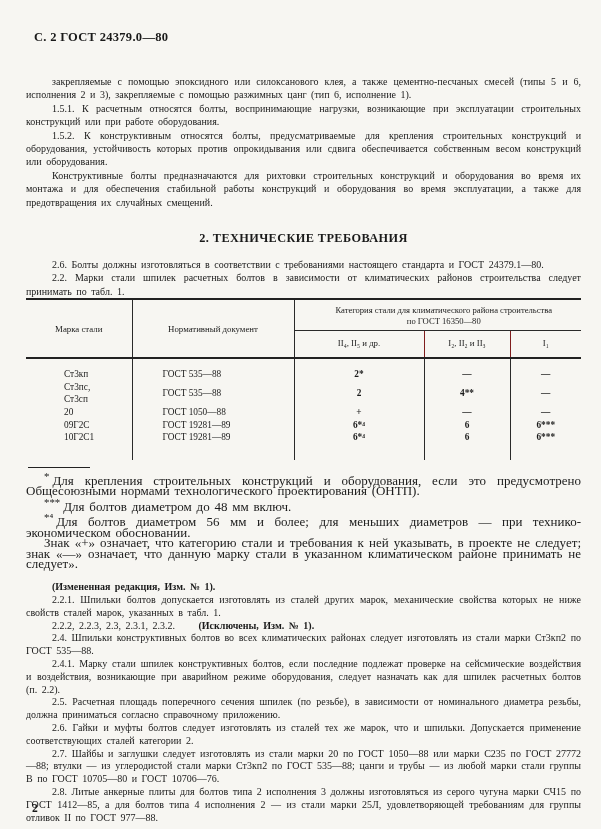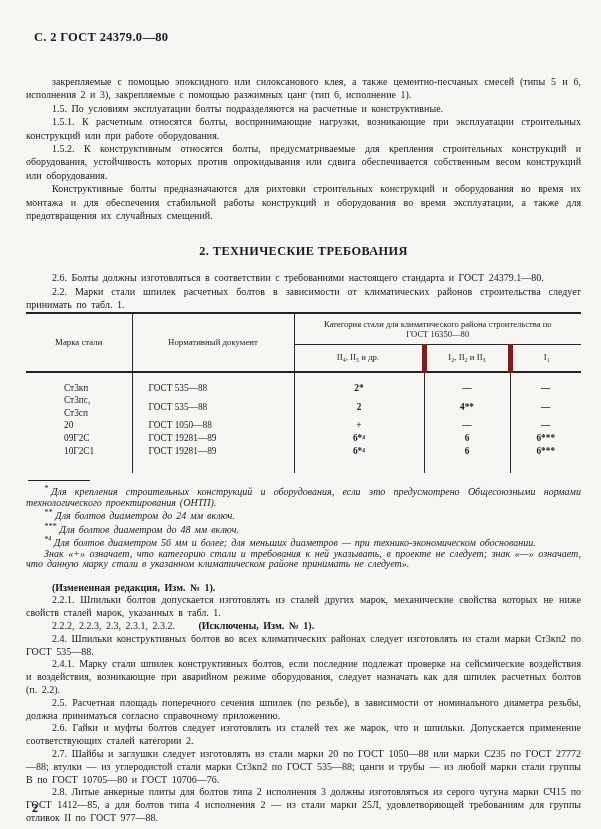--- a/index.html
+++ b/index.html
@@ -16,45 +16,44 @@
   p.boldnote{font-weight:bold;}
   p.body b{font-weight:bold;padding-left:19px;}
   h2.section{font-size:12.3px;font-weight:bold;text-align:center;letter-spacing:.4px;margin:22px 0 12px 0;}
   .table-label{font-size:9.3px;letter-spacing:2.2px;text-align:right;margin:8px 4px 3px 0;}
   table{width:555px;border-collapse:collapse;border-top:2.5px solid #222;table-layout:fixed;}
   col.c1{width:106px}col.c2{width:162px}col.c3{width:130px}col.c4{width:86px}col.c5{width:71px}
   th,td{font-weight:normal;padding:0;}
   .th-marka,.th-doc{border-right:1px solid #2a2a2a;border-bottom:2px solid #222;
     font-size:8.8px;text-align:center;vertical-align:middle;}
   .th-cat{border-bottom:1px solid #2a2a2a;font-size:8.6px;line-height:10.5px;
-    text-align:center;padding:5px 26px 4px 26px;}
-  .th-sub{border-right:5px solid #7f1d1d;border-bottom:2px solid #222;
+    text-align:center;padding:5px 26px 4px 38px;}
+  .th-sub{border-right:1px solid #7f1d1d;border-bottom:2px solid #222;
     font-size:8.8px;text-align:center;vertical-align:middle;padding:7px 2px 9px 2px;}
   .last{border-right:none !important;}
   td{font-size:9.3px;line-height:12.6px;border-right:1px solid #2a2a2a;vertical-align:middle;}
   tbody tr:first-child td{padding-top:9px;}
   tbody tr:last-child td{padding-bottom:16px;}
   .td-marka{text-align:left;padding-left:38px;white-space:pre-line;}
-  .td-doc{text-align:left;padding-left:16px;}
+  .td-doc{text-align:left;padding-left:30px;}
   .td-val{text-align:center;font-weight:bold;}
   .fn-sep{width:62px;border-top:1.5px solid #222;margin:7px 0 3px 2px;}
-  p.fn{font-size:10px;line-height:10.3px;margin:0;text-align:justify;text-indent:18px;word-spacing:1.5px;font-style:italic;}
+  p.fn{font-size:13px;line-height:10.3px;margin:0;text-align:justify;text-indent:18px;word-spacing:1.5px;}
   .fn-marker{margin-right:3px;}
   .gap-after-fn{height:12px;}
   .page-num{position:absolute;left:32px;top:802px;font-size:11.5px;font-weight:bold;}
 </style>
 </head>
 <body>
 
 <div class="page">
 
   <div class="doc-header">С. 2 ГОСТ 24379.0—80</div>
 
   <p class="body">закрепляемые с помощью эпоксидного или силоксанового клея, а также цементно-песчаных смесей (типы 5 и 6, исполнения 2 и 3), закрепляемые с помощью разжимных цанг (тип 6, исполнение 1).</p>
-  <p class="body">1.5. По условиям эксплуатации болты подразделяются на расчетные и конструктивные.</p>
   <p class="body">1.5.1. К расчетным относятся болты, воспринимающие нагрузки, возникающие при эксплуатации строительных конструкций или при работе оборудования.</p>
   <p class="body">1.5.2. К конструктивным относятся болты, предусматриваемые для крепления строительных конструкций и оборудования, устойчивость которых против опрокидывания или сдвига обеспечивается собственным весом конструкций или оборудования.</p>
   <p class="body">Конструктивные болты предназначаются для рихтовки строительных конструкций и оборудования во время их монтажа и для обеспечения стабильной работы конструкций и оборудования во время эксплуатации, а также для предотвращения их случайных смещений.</p>
 
   <h2 class="section">2. ТЕХНИЧЕСКИЕ ТРЕБОВАНИЯ</h2>
 
   <p class="body">2.6. Болты должны изготовляться в соответствии с требованиями настоящего стандарта и ГОСТ 24379.1—80.</p>
   <p class="body">2.2. Марки стали шпилек расчетных болтов в зависимости от климатических районов строительства следует принимать по табл. 1.</p>
 
 
@@ -114,21 +113,20 @@
         <td class="td-val">6*⁴</td>
         <td class="td-val">6</td>
         <td class="td-val last">6***</td>
       </tr>
     </tbody>
   </table>
 
   <div class="fn-sep"></div>
 
   <p class="fn"><sup class="fn-marker">*</sup><span>Для крепления строительных конструкций и оборудования, если это предусмотрено Общесоюзными нормами технологического проектирования (ОНТП).</span></p>
-  <p class="fn"><sup class="fn-marker">**</sup><span>Для болтов диаметром до 24 мм включ.</span></p>
   <p class="fn"><sup class="fn-marker">***</sup><span>Для болтов диаметром до 48 мм включ.</span></p>
   <p class="fn"><sup class="fn-marker">*⁴</sup><span>Для болтов диаметром 56 мм и более; для меньших диаметров — при технико-экономическом обосновании.</span></p>
   <p class="fn"><span>Знак «+» означает, что категорию стали и требования к ней указывать, в проекте не следует; знак «—» означает, что данную марку стали в указанном климатическом районе принимать не следует».</span></p>
 
   <div class="gap-after-fn"></div>
 
   <p class="body tight boldnote">(Измененная редакция, Изм. № 1).</p>
   <p class="body tight">2.2.1. Шпильки болтов допускается изготовлять из сталей других марок, механические свойства которых не ниже свойств сталей марок, указанных в табл. 1.</p>
   <p class="body tight"><span>2.2.2, 2.2.3, 2.3, 2.3.1, 2.3.2. </span><b>(Исключены, Изм. № 1).</b></p>
   <p class="body tight">2.4. Шпильки конструктивных болтов во всех климатических районах следует изготовлять из стали марки Ст3кп2 по ГОСТ 535—88.</p>

